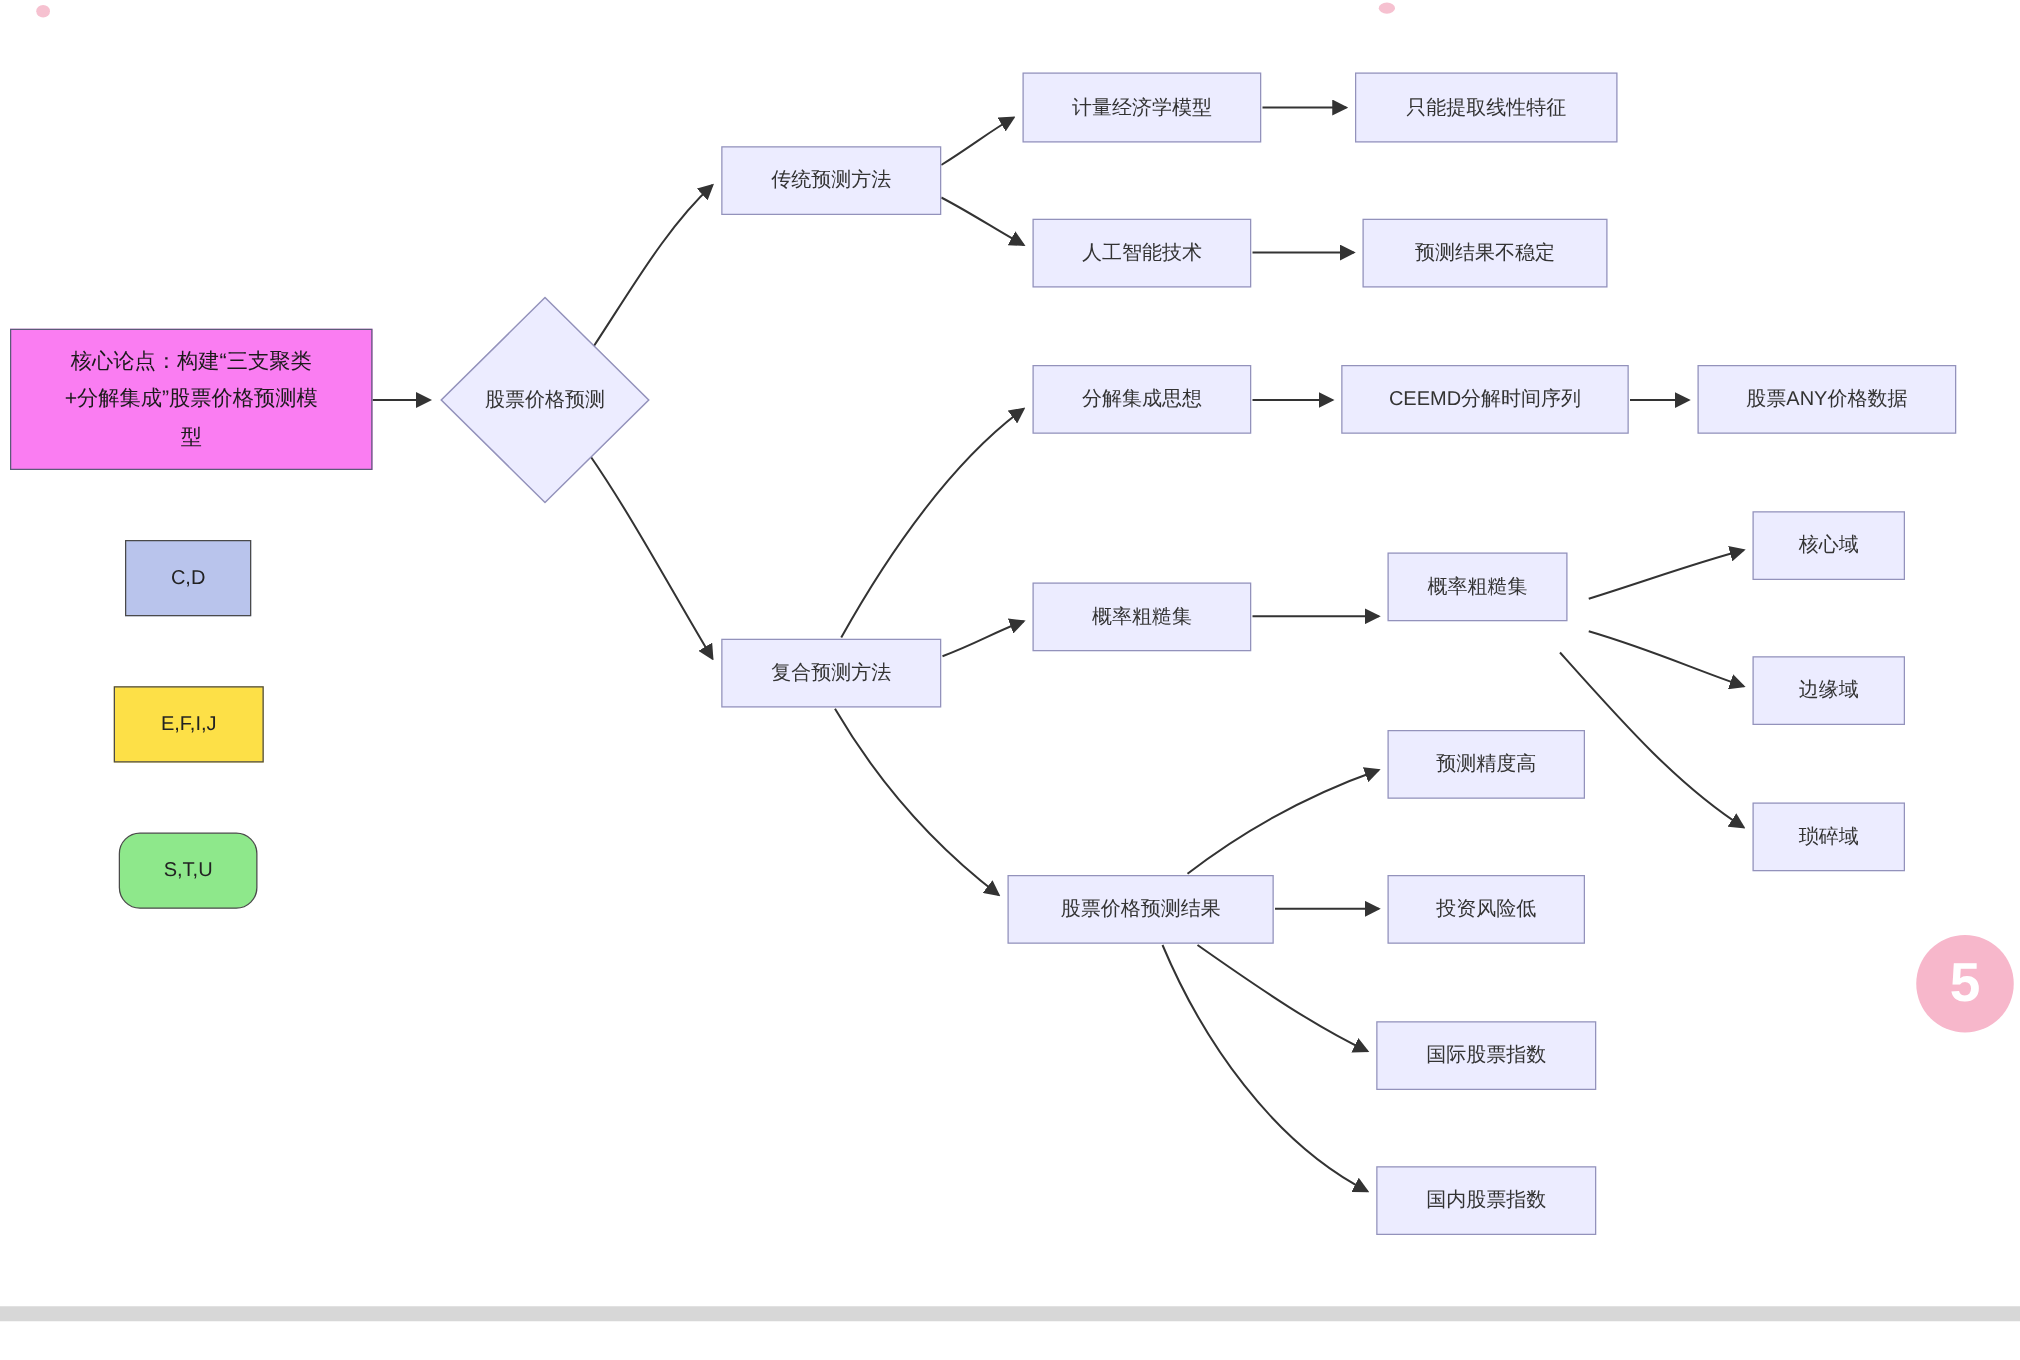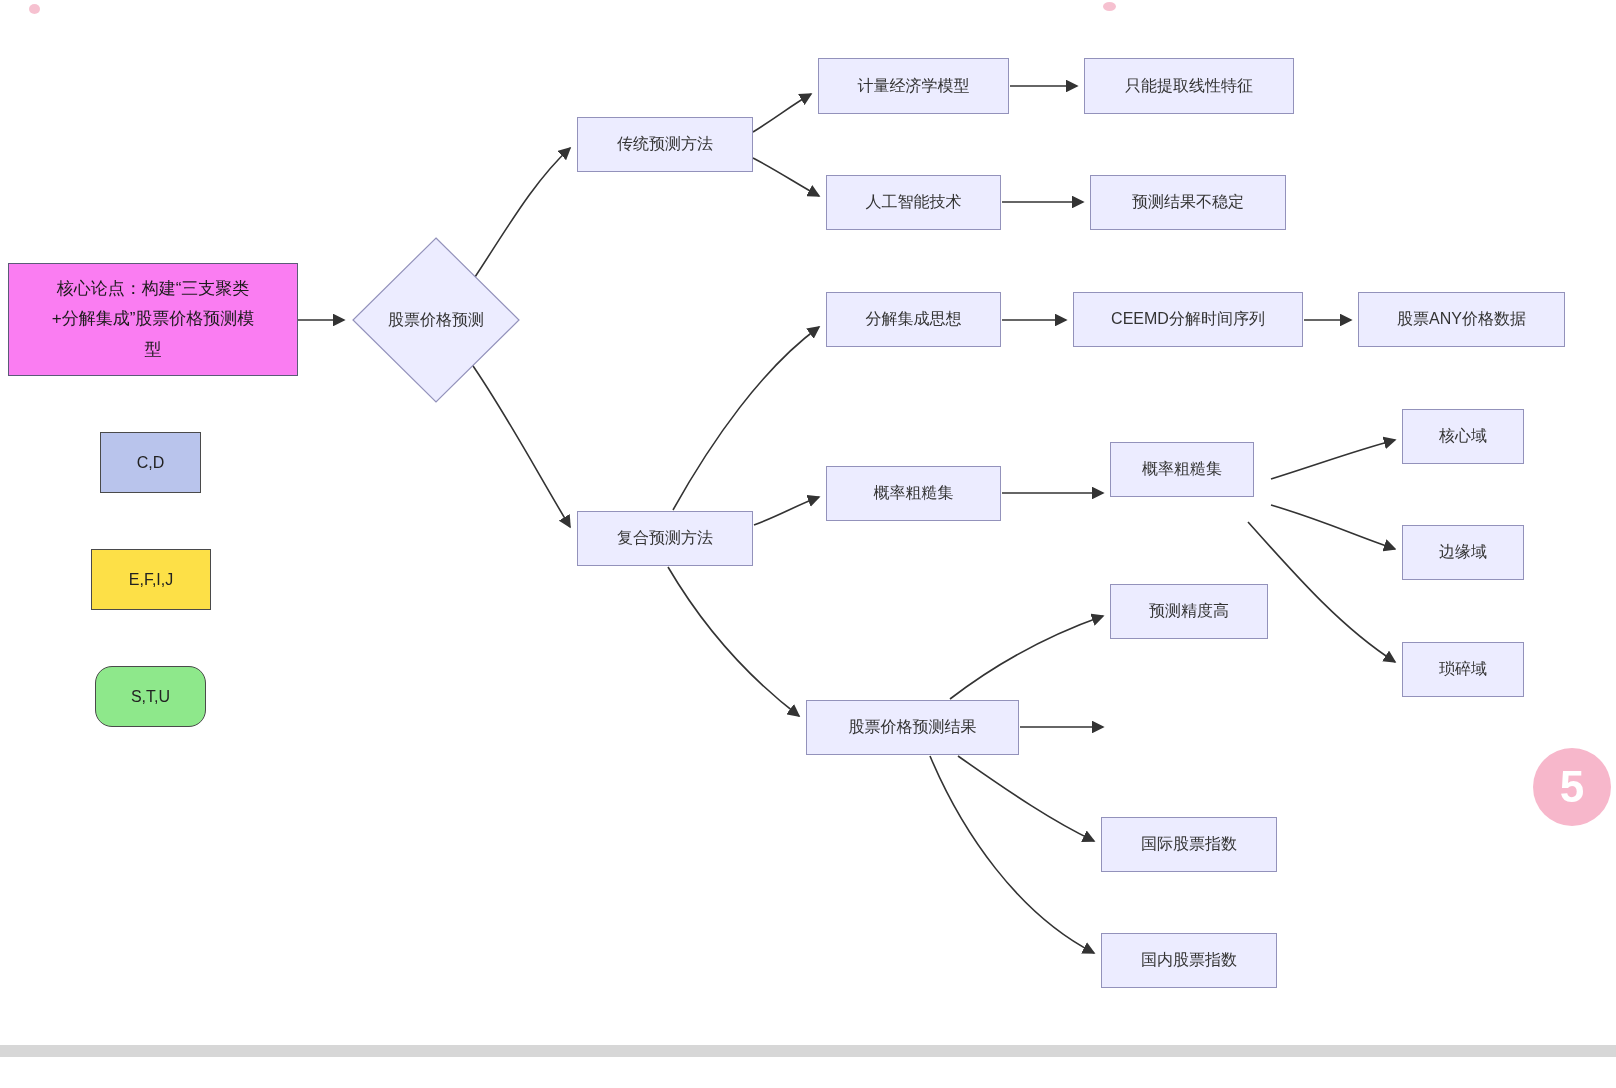--- a/index.html
+++ b/index.html
@@ -140,20 +140,23 @@
   <div class="node" style="left:1402px; top:642px; width:122px; height:55px">
     <span>琐碎域</span>
   </div>
 
   <div class="node" style="left:1110px; top:584px; width:158px; height:55px">
     <span>预测精度高</span>
   </div>
   <div class="node" style="left:806px; top:700px; width:213px; height:55px">
     <span>股票价格预测结果</span>
   </div>
+  <div class="node" style="left:1110px; top:700px; width:158px; height:55px">
+    <span>投资风险低</span>
+  </div>
   <div class="node" style="left:1101px; top:817px; width:176px; height:55px">
     <span>国际股票指数</span>
   </div>
   <div class="node" style="left:1101px; top:933px; width:176px; height:55px">
     <span>国内股票指数</span>
   </div>
 
   <div class="legend-box" style="left: 100px; top: 432px; width: 101px; height: 61px; background: rgb(185, 196, 236);">
     <span>C,D</span>
   </div>

